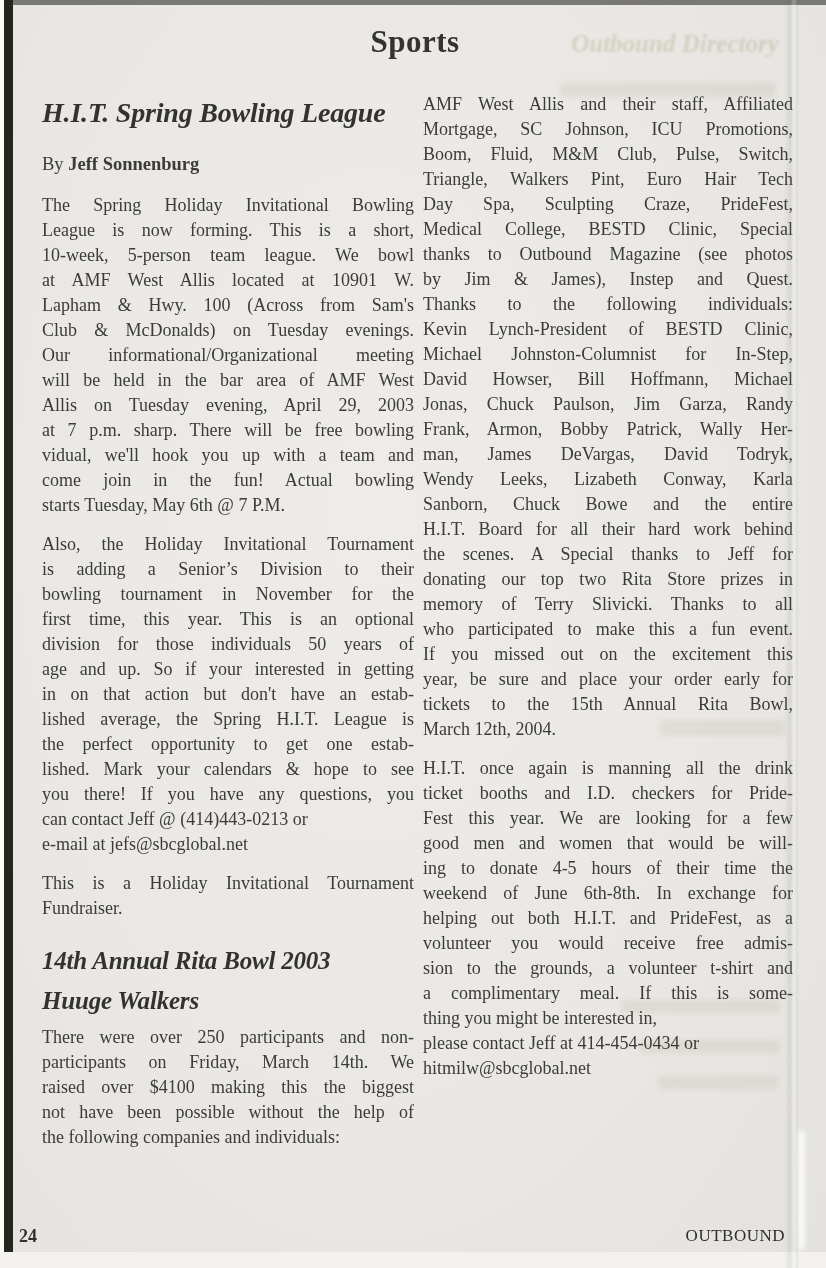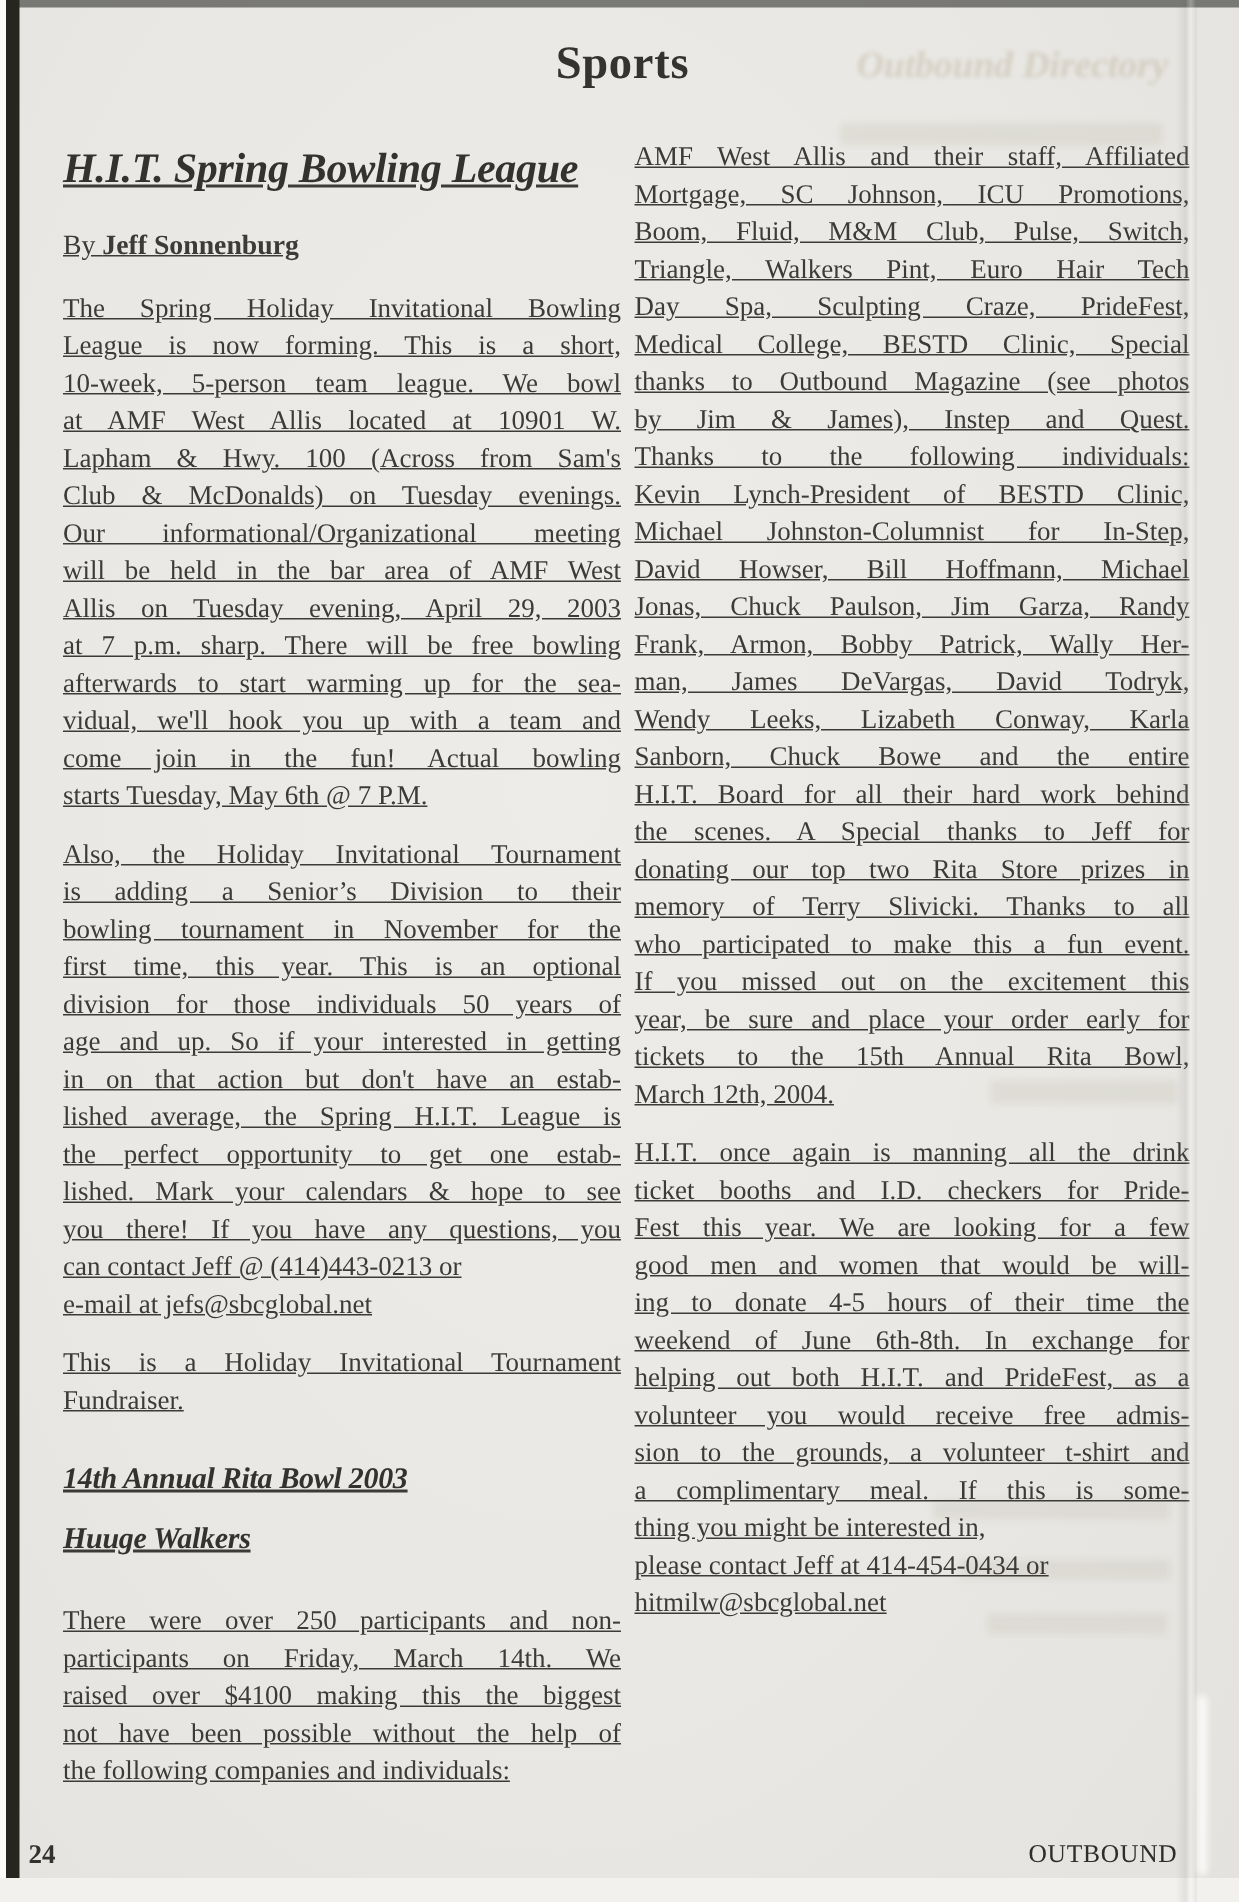--- a/index.html
+++ b/index.html
@@ -36,29 +36,29 @@
   .gb5{left:658px;top:1076px;width:120px;height:13px;}
 
   
   .section-header{
     position:absolute;left:30px;top:24px;width:770px;margin:0;
     text-align:center;font-size:31px;font-weight:bold;
     color:#34332f;letter-spacing:.5px;
   }
 
   
-  .col{position:absolute;color:#3c3b38;font-size:18px;text-decoration:underline;}
+  .col{position:absolute;color:#3c3b38;font-size:18px;}
   .col-left{left:42px;top:96px;width:372px;}
   .col-right{left:423px;top:92px;width:370px;}
 
   .article-title{
     margin:0 0 24px 0;font-size:28px;font-weight:bold;font-style:italic;
     color:#333230;letter-spacing:-0.2px;line-height:34px;
   }
-  .article-title.second{margin:20px 0 22px 0;font-size:20px;line-height:40px;}
+  .article-title.second{margin:20px 0 4px 0;font-size:25px;line-height:40px;}
   .byline{margin:0 0 18px 0;font-size:18.5px;color:#3c3b38;}
   .byline .author{font-weight:bold;}
 
   .para{margin:0 0 14px 0;}
   .jline{line-height:25px;text-align:justify;text-align-last:justify;white-space:normal;}
   .jline.noj{text-align-last:left;}
 
   
   .footer-page-num{position:absolute;left:19px;top:1226px;font-size:18px;font-weight:bold;color:#333230;}
   .footer-magazine{position:absolute;left:540px;top:1226px;width:245px;text-align:right;
@@ -86,21 +86,20 @@
           <div class="jline">The Spring Holiday Invitational Bowling</div>
           <div class="jline">League is now forming. This is a short,</div>
           <div class="jline">10-week, 5-person team league. We bowl</div>
           <div class="jline">at AMF West Allis located at 10901 W.</div>
           <div class="jline">Lapham &amp; Hwy. 100 (Across from Sam's</div>
           <div class="jline">Club &amp; McDonalds) on Tuesday evenings.</div>
           <div class="jline">Our informational/Organizational meeting</div>
           <div class="jline">will be held in the bar area of AMF West</div>
           <div class="jline">Allis on Tuesday evening, April 29, 2003</div>
           <div class="jline">at 7 p.m. sharp. There will be free bowling</div>
-          <div class="jline">afterwards to start warming up for the sea-</div>
           <div class="jline">vidual, we'll hook you up with a team and</div>
           <div class="jline">come join in the fun! Actual bowling</div>
           <div class="jline noj">starts Tuesday, May 6th @ 7 P.M.</div>
         </div>
         <div class="para">
           <div class="jline">Also, the Holiday Invitational Tournament</div>
           <div class="jline">is adding a Senior’s Division to their</div>
           <div class="jline">bowling tournament in November for the</div>
           <div class="jline">first time, this year. This is an optional</div>
           <div class="jline">division for those individuals 50 years of</div>

